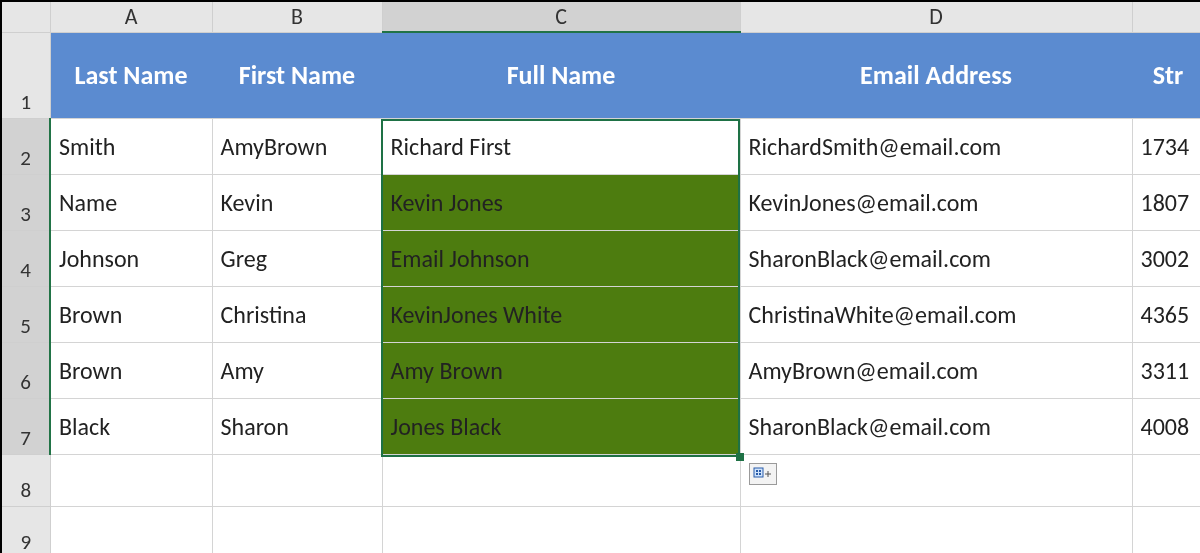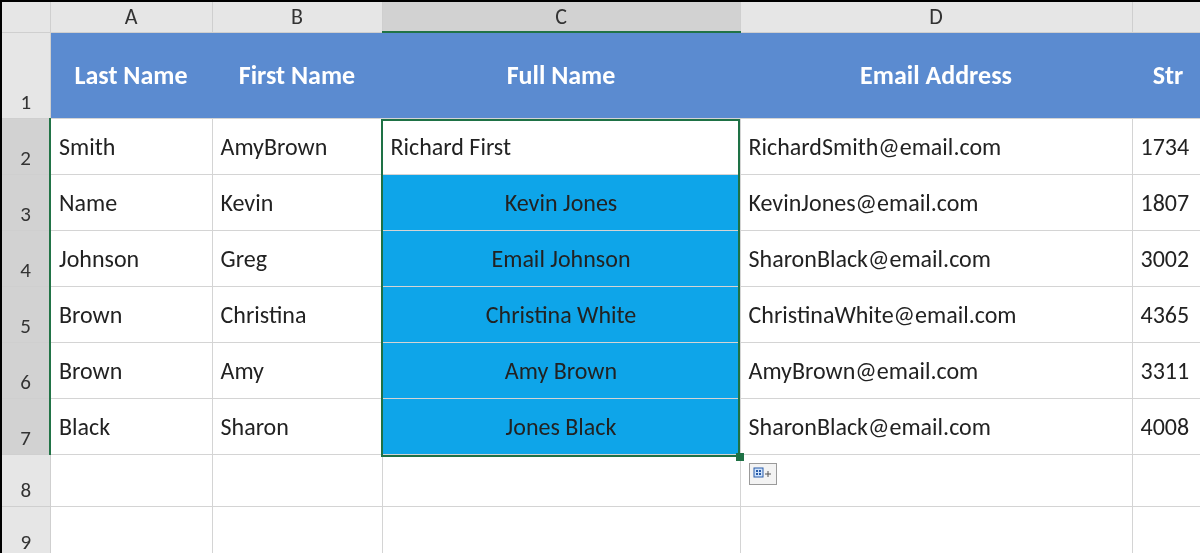--- a/index.html
+++ b/index.html
@@ -91,22 +91,21 @@
     border-bottom: 2px solid #217346;
   }
   
   .grid th.row-header.active {
     background: #d2d2d2;
     border-right: 2px solid #217346;
   }
 
   
   .grid td.cell.flash {
-    background: #0ea5e9;
-    text-align: center;
+    background: #4d7c0f;
   }
 
   
   .selection-border {
     position: absolute;
     border: 2px solid #1e7145;
     pointer-events: none;
     z-index: 5;
   }
   .selection-handle {
@@ -192,21 +191,21 @@
         <td class="cell">Johnson</td>
         <td class="cell">Greg</td>
         <td class="cell flash">Email Johnson</td>
         <td class="cell">SharonBlack@email.com</td>
         <td class="cell col-E">3002</td>
       </tr>
       <tr class="data-row">
         <th class="row-header active">5</th>
         <td class="cell">Brown</td>
         <td class="cell">Christina</td>
-        <td class="cell flash">Christina White</td>
+        <td class="cell flash">KevinJones White</td>
         <td class="cell">ChristinaWhite@email.com</td>
         <td class="cell col-E">4365</td>
       </tr>
       <tr class="data-row">
         <th class="row-header active">6</th>
         <td class="cell">Brown</td>
         <td class="cell">Amy</td>
         <td class="cell flash">Amy Brown</td>
         <td class="cell">AmyBrown@email.com</td>
         <td class="cell col-E">3311</td>

